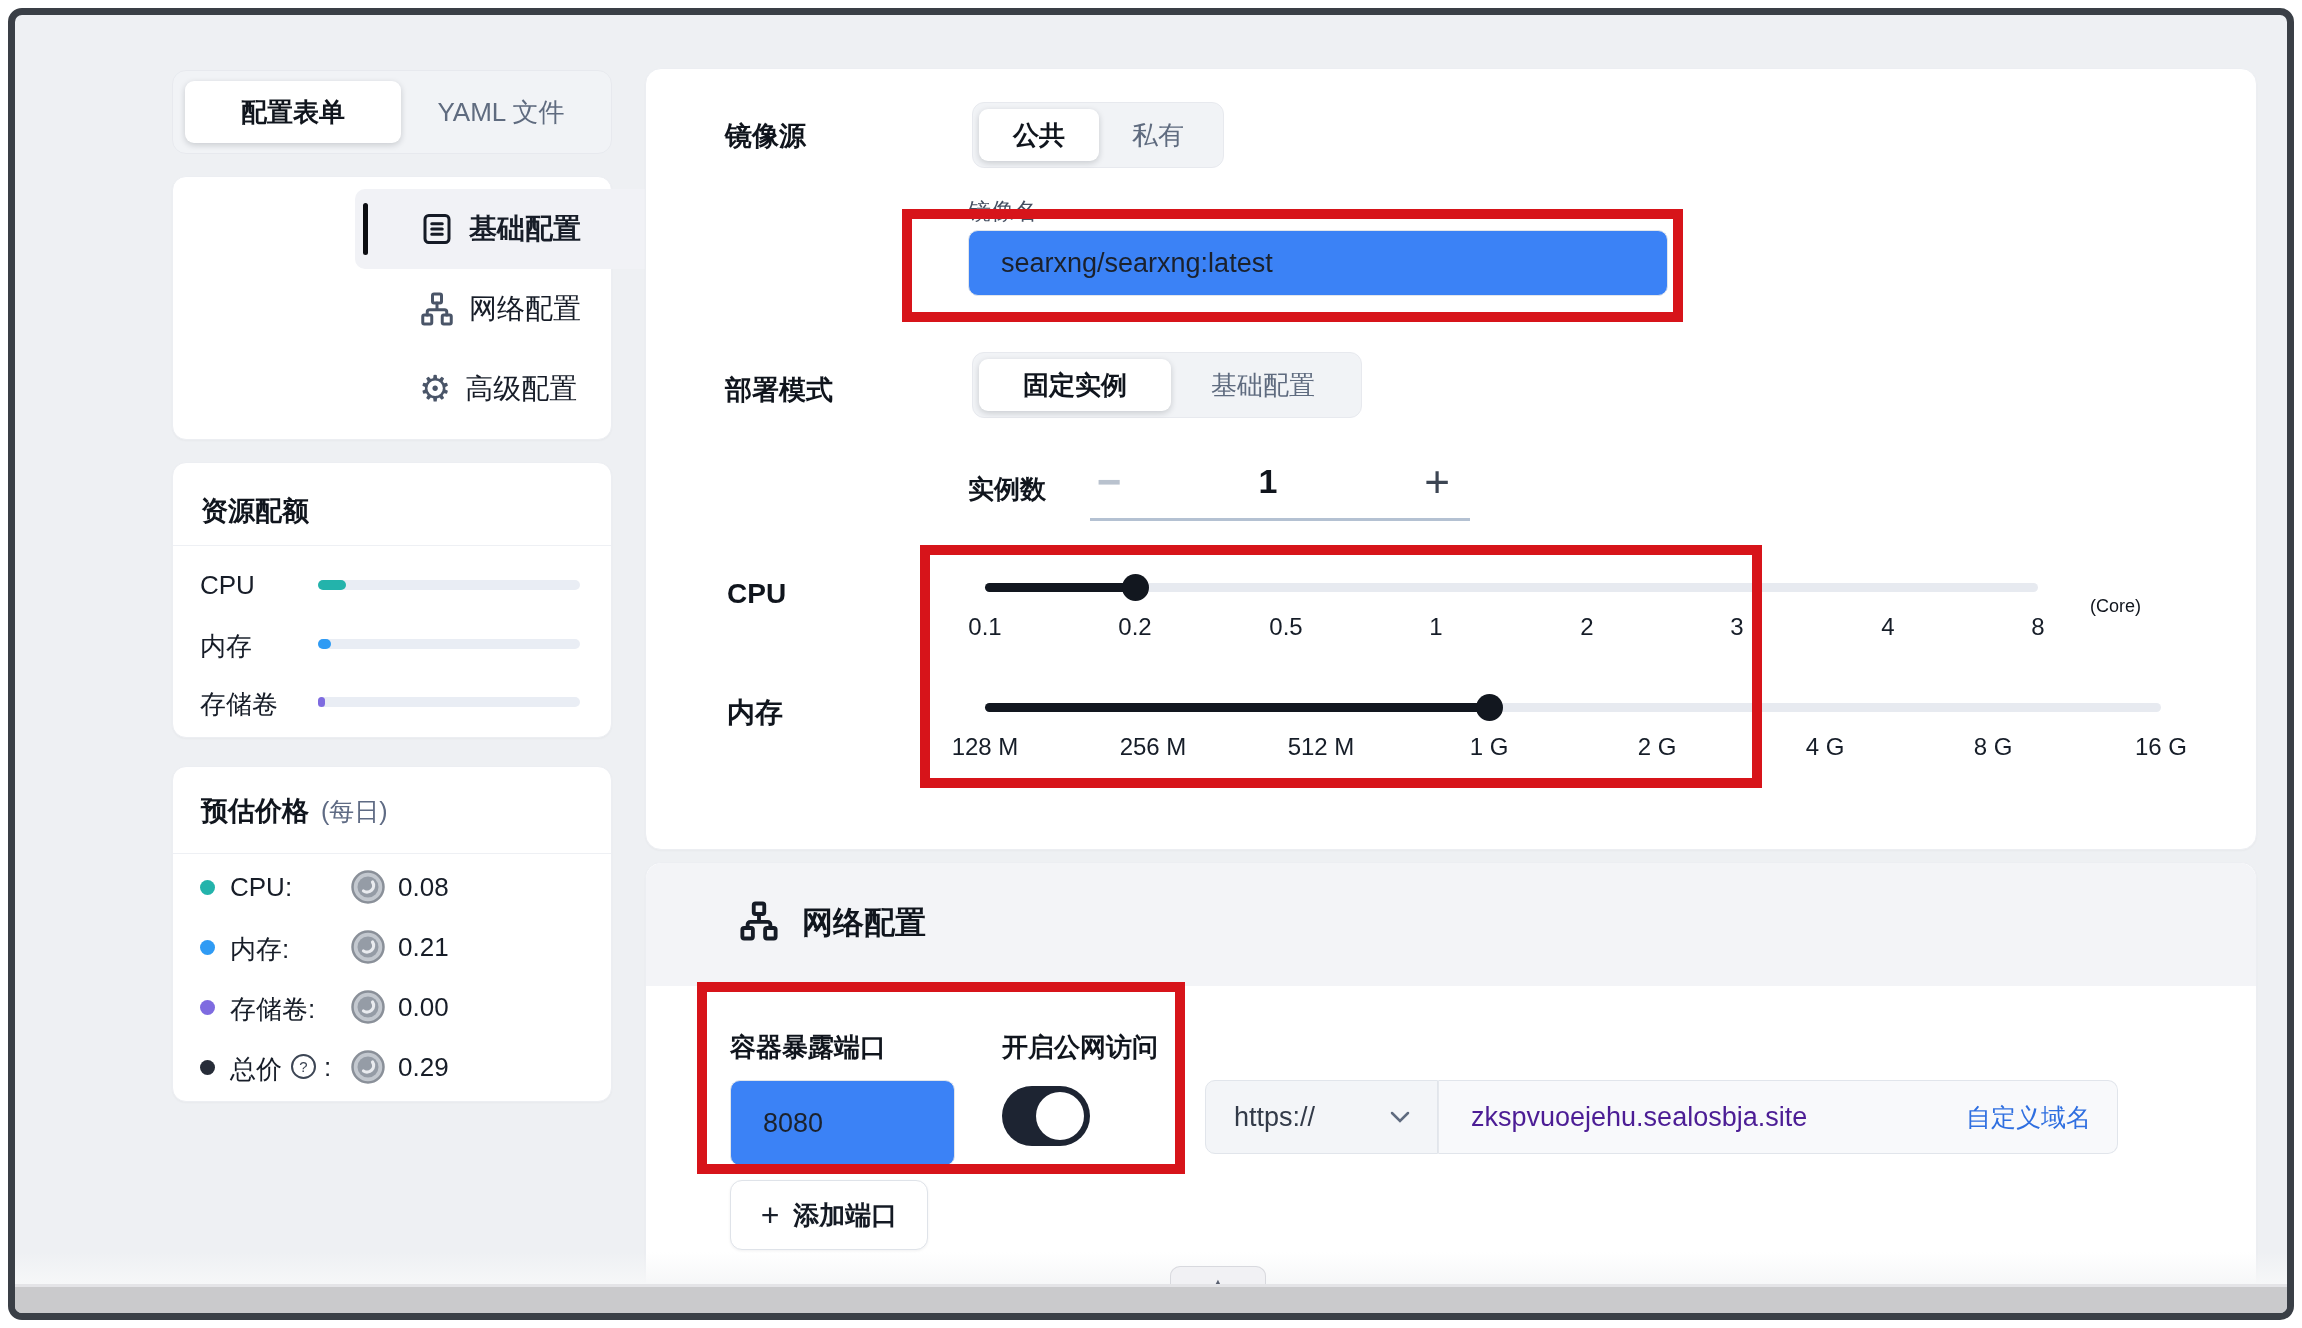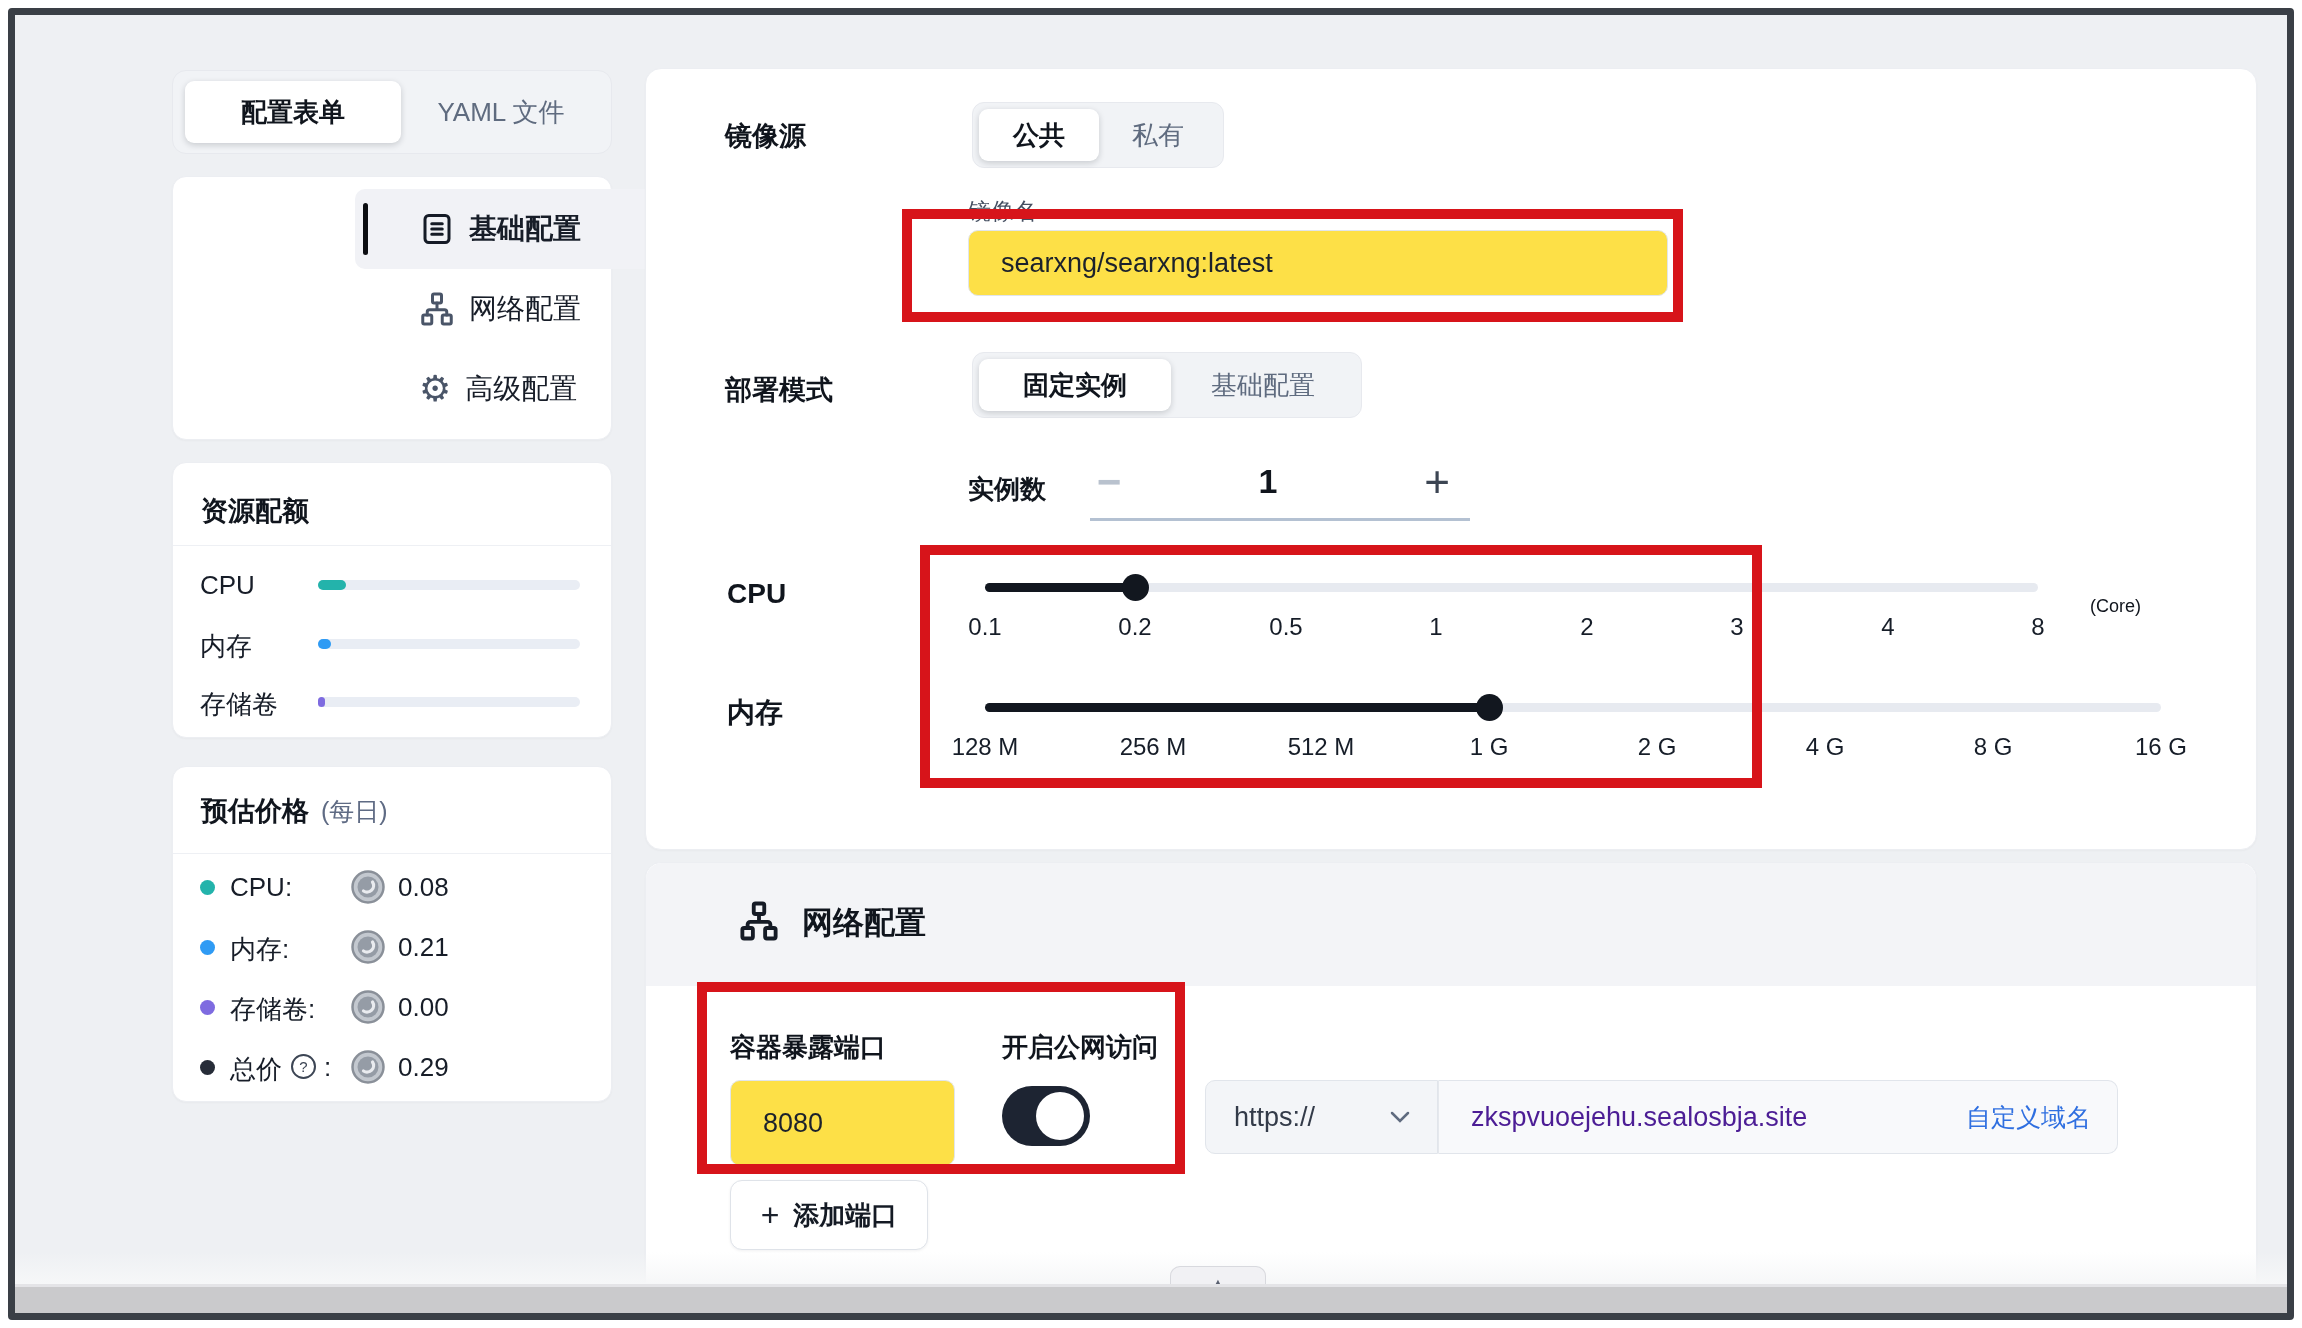--- a/index.html
+++ b/index.html
@@ -1,29 +1,29 @@
 <!DOCTYPE html>
 <html><head>
 <meta charset="utf-8">
 <style>
   html,body{margin:0;padding:0;background:#ffffff;}
   body{width:2302px;height:1328px;position:relative;overflow:hidden;
        font-family:"Liberation Sans","DejaVu Sans",sans-serif;color:#10151d;}
   .abs{position:absolute;}
   .frame{position:absolute;left:8px;top:8px;right:8px;bottom:8px;
-         border:7px solid #3a3f46;border-radius:4px;background:#eef0f3;overflow:hidden;}
+         border:7px solid #3a3f46;border-radius:14px;background:#eef0f3;overflow:hidden;}
   .canvas{position:absolute;left:-15px;top:-15px;width:2302px;height:1328px;}
   .card{background:#fff;border-radius:14px;border:1px solid #eceef2;box-shadow:0 1px 2px rgba(20,25,35,.03);box-sizing:border-box;}
   .seg{background:#f1f3f6;border:1px solid #e7e9ee;border-radius:12px;box-sizing:border-box;}
   .seg .opt{position:absolute;display:flex;align-items:center;justify-content:center;
             font-size:26px;color:#5f6b7f;border-radius:9px;}
   .seg .opt.active{background:#fff;box-shadow:0 2px 6px rgba(16,22,34,.18);color:#10151d;font-weight:700;}
   .field{background:#f5f7fa;border:1px solid #e1e5eb;border-radius:10px;box-sizing:border-box;
          display:flex;align-items:center;font-size:27px;color:#1b212c;}
-  input.fieldinput{background:#fde047;border:1px solid #e1e5eb;border-radius:10px;box-sizing:border-box;
+  input.fieldinput{background:#3b82f6;border:1px solid #e1e5eb;border-radius:10px;box-sizing:border-box;
          font-size:27px;color:#1b212c;padding:0 0 0 32px;outline:none;font-family:inherit;}
   .lbl{font-weight:700;font-size:27px;color:#10151d;display:flex;align-items:center;}
   .track{position:absolute;height:9px;border-radius:5px;background:#e7eaf0;}
   .fill{position:absolute;height:9px;border-radius:5px;background:#12171f;}
   .thumb{position:absolute;width:27px;height:27px;border-radius:50%;background:#12171f;}
   .tick{position:absolute;width:120px;text-align:center;font-size:24px;color:#161d28;}
   .redbox{position:absolute;border:10px solid #d7141a;z-index:20;box-sizing:border-box;}
   .navitem{position:absolute;left:182px;width:420px;height:80px;border-radius:10px;
            display:flex;align-items:center;padding-left:64px;box-sizing:border-box;gap:14px;
            font-size:28px;color:#171d28;}

